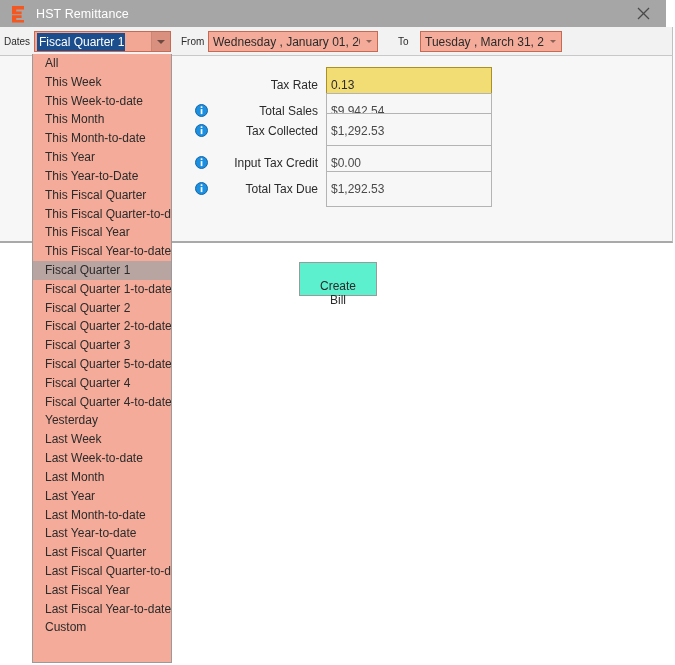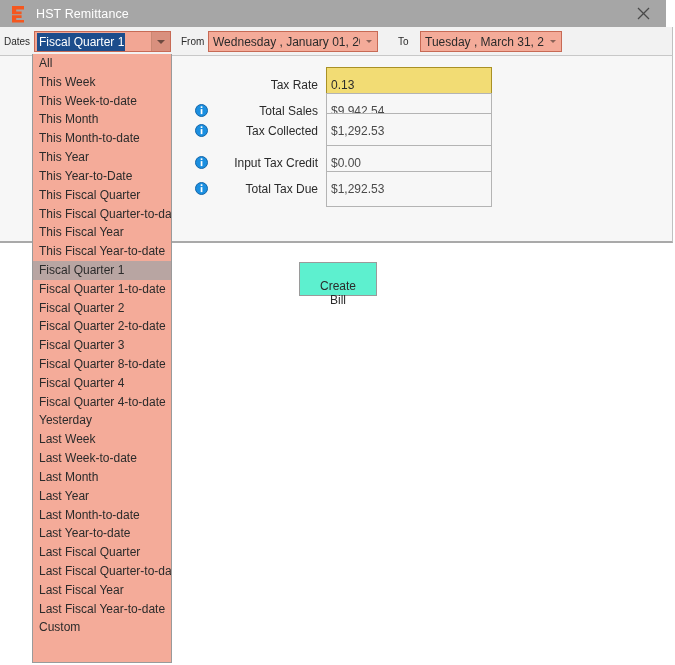--- a/index.html
+++ b/index.html
@@ -201,21 +201,21 @@
     background: #f4ab99;
     border: 1px solid #9a9a9a;
     border-top: none;
     box-sizing: border-box;
     overflow: hidden;
     z-index: 20;
   }
   .dd-item {
     height: 18.82px;
     line-height: 18.82px;
-    padding-left: 6px;
+    padding-left: 12px;
     font-size: 12px;
     color: #2b2b2b;
     white-space: nowrap;
     box-sizing: border-box;
   }
   .dd-item.selected {
     background: #b8a5a2;
   }
 </style>
 </head>
@@ -332,21 +332,21 @@
     <div class="dd-item">This Year-to-Date</div>
     <div class="dd-item">This Fiscal Quarter</div>
     <div class="dd-item">This Fiscal Quarter-to-date</div>
     <div class="dd-item">This Fiscal Year</div>
     <div class="dd-item">This Fiscal Year-to-date</div>
     <div class="dd-item selected">Fiscal Quarter 1</div>
     <div class="dd-item">Fiscal Quarter 1-to-date</div>
     <div class="dd-item">Fiscal Quarter 2</div>
     <div class="dd-item">Fiscal Quarter 2-to-date</div>
     <div class="dd-item">Fiscal Quarter 3</div>
-    <div class="dd-item">Fiscal Quarter 8-to-date</div>
+    <div class="dd-item">Fiscal Quarter 5-to-date</div>
     <div class="dd-item">Fiscal Quarter 4</div>
     <div class="dd-item">Fiscal Quarter 4-to-date</div>
     <div class="dd-item">Yesterday</div>
     <div class="dd-item">Last Week</div>
     <div class="dd-item">Last Week-to-date</div>
     <div class="dd-item">Last Month</div>
     <div class="dd-item">Last Year</div>
     <div class="dd-item">Last Month-to-date</div>
     <div class="dd-item">Last Year-to-date</div>
     <div class="dd-item">Last Fiscal Quarter</div>

